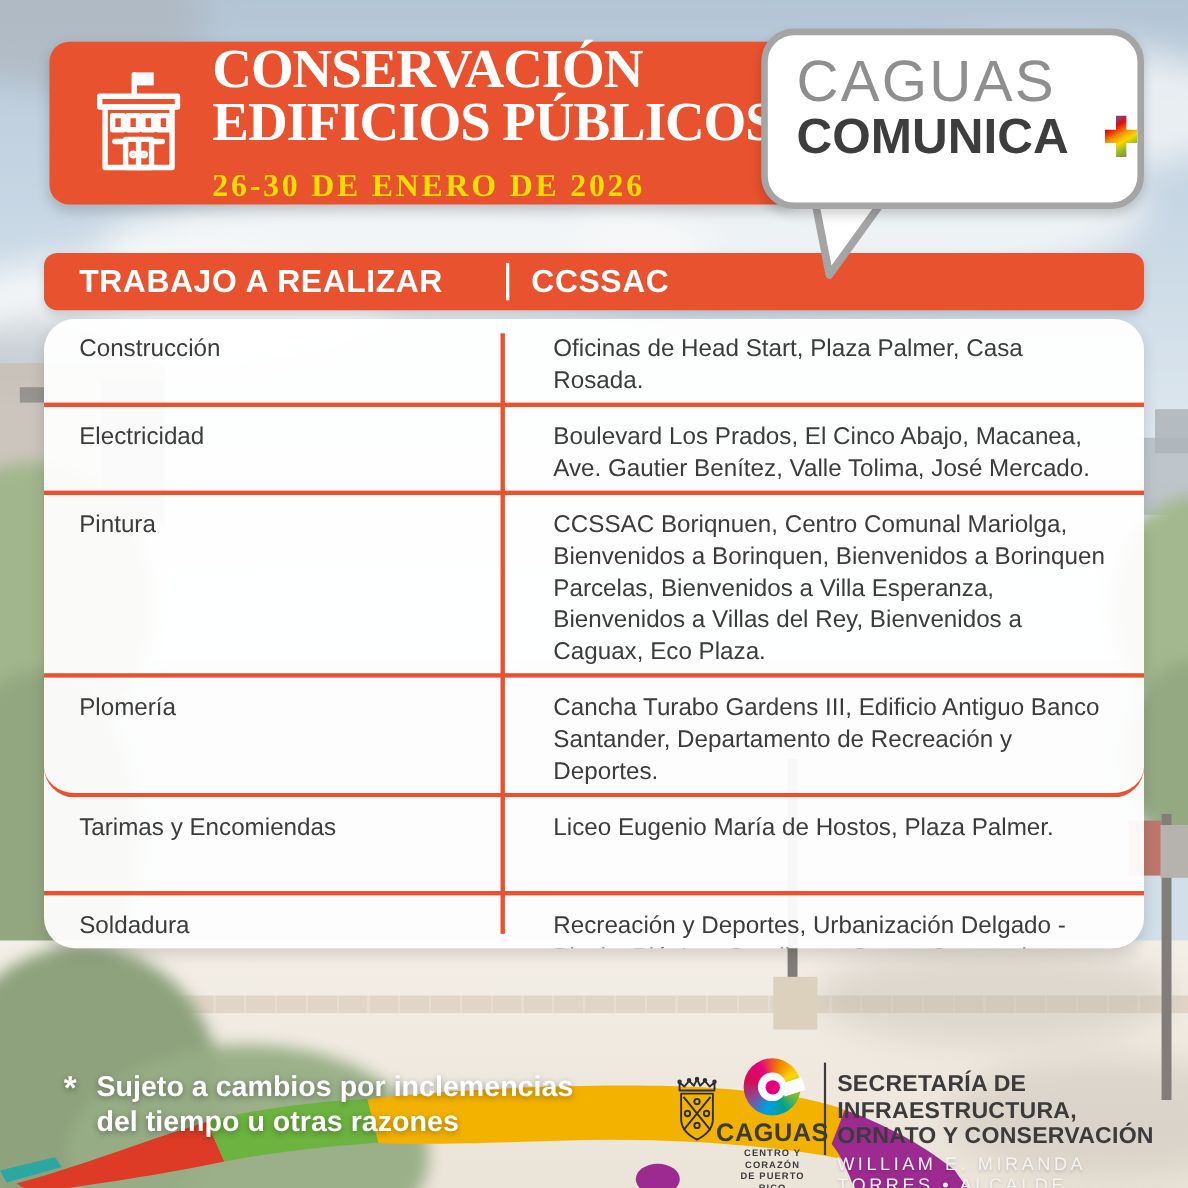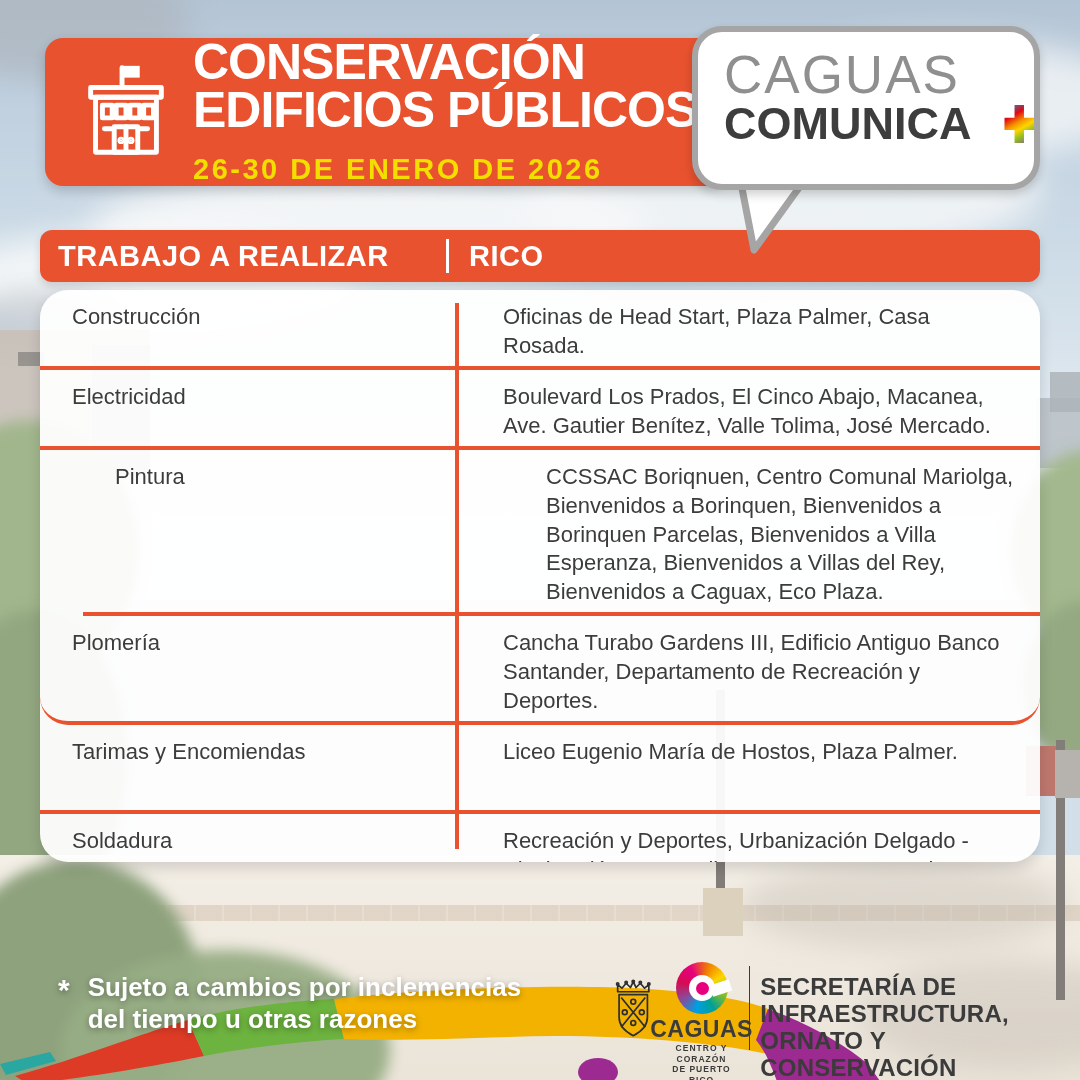--- a/index.html
+++ b/index.html
@@ -51,21 +51,21 @@
 
   
   .ribbon { position:absolute; left:0; bottom:0; width:1080px; height:120px; z-index:2; }
 
   
   .banner { position:absolute; left:45px; top:38px; width:678px; height:148px;
     background:#E8522F; border-radius:18px; z-index:4;
     box-shadow:0 5px 12px rgba(0,0,0,.18);
     display:flex; align-items:center; }
   .banner-icon { width:108px; margin-left:26px; flex:0 0 auto; }
-  .banner-text { margin-left:14px; }
+  .banner-text { margin-left:14px;font-family:Liberation Serif, serif; }
   .banner-title { color:#ffffff; font-weight:800; font-size:50px; line-height:.96; letter-spacing:-1px; }
   .banner-date { color:#F2DF00; font-weight:800; font-size:29px; letter-spacing:2.5px; margin-top:19px; }
 
   
   .bubble-wrap { position:absolute; left:692px; top:26px; z-index:5; }
   .bubble-tail { position:absolute; left:32px; top:148px; }
   .bubble { position:relative; width:348px; height:164px; background:#ffffff;
     border:6px solid #a5a5a5; border-radius:30px;
     box-shadow:0 5px 10px rgba(0,0,0,.18);
     padding:16px 0 0 26px; }
@@ -74,32 +74,32 @@
     display:flex; align-items:center;gap:31px; }
   .plus-shape { display:inline-block; width:38px; height:38px; margin-left:2px;
     background:linear-gradient(150deg,#009fe3 0%,#e30613 28%,#f39200 46%,#ffd500 60%,#95c11f 74%,#7d4e9e 100%);
     clip-path:polygon(34% 0,66% 0,66% 34%,100% 34%,100% 66%,66% 66%,66% 100%,34% 100%,34% 66%,0 66%,0 34%,34% 34%); }
 
   
   .thead { position:absolute; left:40px; top:230px; width:1000px; height:52px;
     background:#E8522F; border-radius:12px; z-index:4;
     display:flex; align-items:center; color:#fff; font-weight:800; font-size:29px; letter-spacing:.5px;
     box-shadow:0 4px 9px rgba(0,0,0,.15); }
-  .thead .h1 { margin-left:18px; width:388px; }
+  .thead .h1 { margin-left:32px; width:388px; }
   .thead .hdiv { width:3px; height:34px; background:#ffffff; margin-right:20px; }
   .panel { position:absolute; left:40px; top:290px; width:1000px; height:572px;
     background:rgba(255,255,255,.94); border-radius:28px; z-index:4; overflow:hidden;
     box-shadow:0 6px 14px rgba(0,0,0,.14); }
   .vdiv { position:absolute; left:415px; top:13px; bottom:13px; width:4px; background:#E8522F; }
   .row { display:flex; align-items:flex-start; padding:13px 0 6px 0; border-bottom:4px solid #E8522F; }
   .row:last-child { border-bottom:none; }
   .row .c1 { width:415px; padding-left:32px; flex:0 0 auto; }
   .row .c2 { flex:1; padding:0 26px 0 24px; }
   .row { color:#3C3C3C; font-size:22px; line-height:1.3;gap:24px; }
-  .r1 { min-height:72px; } .r2 { min-height:75px; } .r3 { min-height:141px;margin-left:43px; }
+  .r1 { min-height:72px; } .r2 { min-height:75px; } .r3 { min-height:141px; }
   .r4 { min-height:96px;border-radius:28px; } .r5 { min-height:99px; } .r6 { min-height:89px; }
 
   
   .footnote { position:absolute; left:58px; top:972px; z-index:6; color:#ffffff;
     font-size:26px; font-weight:700; text-shadow:0 2px 6px rgba(0,0,0,.35); display:flex; }
   .footnote .ast { font-size:30px; margin-right:18px; line-height:1.2; }
   .footnote .lines { line-height:1.22; }
 
   
   .footer { position:absolute; left:612px; top:962px; z-index:6; display:flex; align-items:flex-start; }
@@ -108,21 +108,21 @@
   .cmark { position:relative; width:52px; height:52px; }
   .cring { position:absolute; inset:0; border-radius:50%;
     background:conic-gradient(from -30deg,#e6007e,#ef7d00,#ffd500,#8fbf21,#00a096,#009fe3,#8a4a98,#d60b52,#e6007e); }
   .cring::after { content:''; position:absolute; inset:13px; background:#fdfdfd; border-radius:50%; }
   .cnotch { position:absolute; right:-3px; top:20px; width:20px; height:12px; background:#fdfdfd; transform:rotate(-18deg); }
   .cdot { position:absolute; left:20px; top:20px; width:13px; height:13px; background:#e6007e; border-radius:50%; }
   .caguas-word { color:#3b3b3b; font-weight:800; font-size:23px; letter-spacing:.5px; margin-top:2px; }
   .caguas-tag { color:#3b3b3b; font-weight:700; font-size:8.5px; letter-spacing:1px; line-height:1.25; text-align:center; }
   .fdiv { width:2.5px; height:84px; background:#3b3b3b; margin:4px 10px 0 12px; }
   .sec-block { margin-top:12px; }
-  .sec-line { color:#3b3b3b; font-weight:800; font-size:24px; line-height:1.12; letter-spacing:.2px; }
+  .sec-line { color:#3b3b3b; font-weight:800; font-size:21px; line-height:1.12; letter-spacing:.2px; }
   .alc-line { color:#f4f3f1; font-weight:400; font-size:16.5px; letter-spacing:3.2px; margin-top:5px;
     text-shadow:0 1px 3px rgba(0,0,0,.18); }
 </style>
 </head>
 <body>
 
 <div class="photo">
   <div class="sky"></div>
   <div class="cloud dark d1"></div>
   <div class="cloud c1"></div>
@@ -197,21 +197,21 @@
     <div class="brand-bottom">
       <span>COMUNICA</span>
       <span class="plus-shape"></span>
     </div>
   </div>
 </div>
 
 <div class="thead">
   <div class="h1">TRABAJO A REALIZAR</div>
   <div class="hdiv"></div>
-  <div class="h2">RICO</div>
+  <div class="h2">CCSSAC</div>
 </div>
 
 <div class="panel">
   <div class="vdiv"></div>
   <div class="row r1">
     <div class="c1">Construcción</div>
     <div class="c2">Oficinas de Head Start, Plaza Palmer, Casa Rosada.</div>
   </div>
   <div class="row r2">
     <div class="c1">Electricidad</div>

